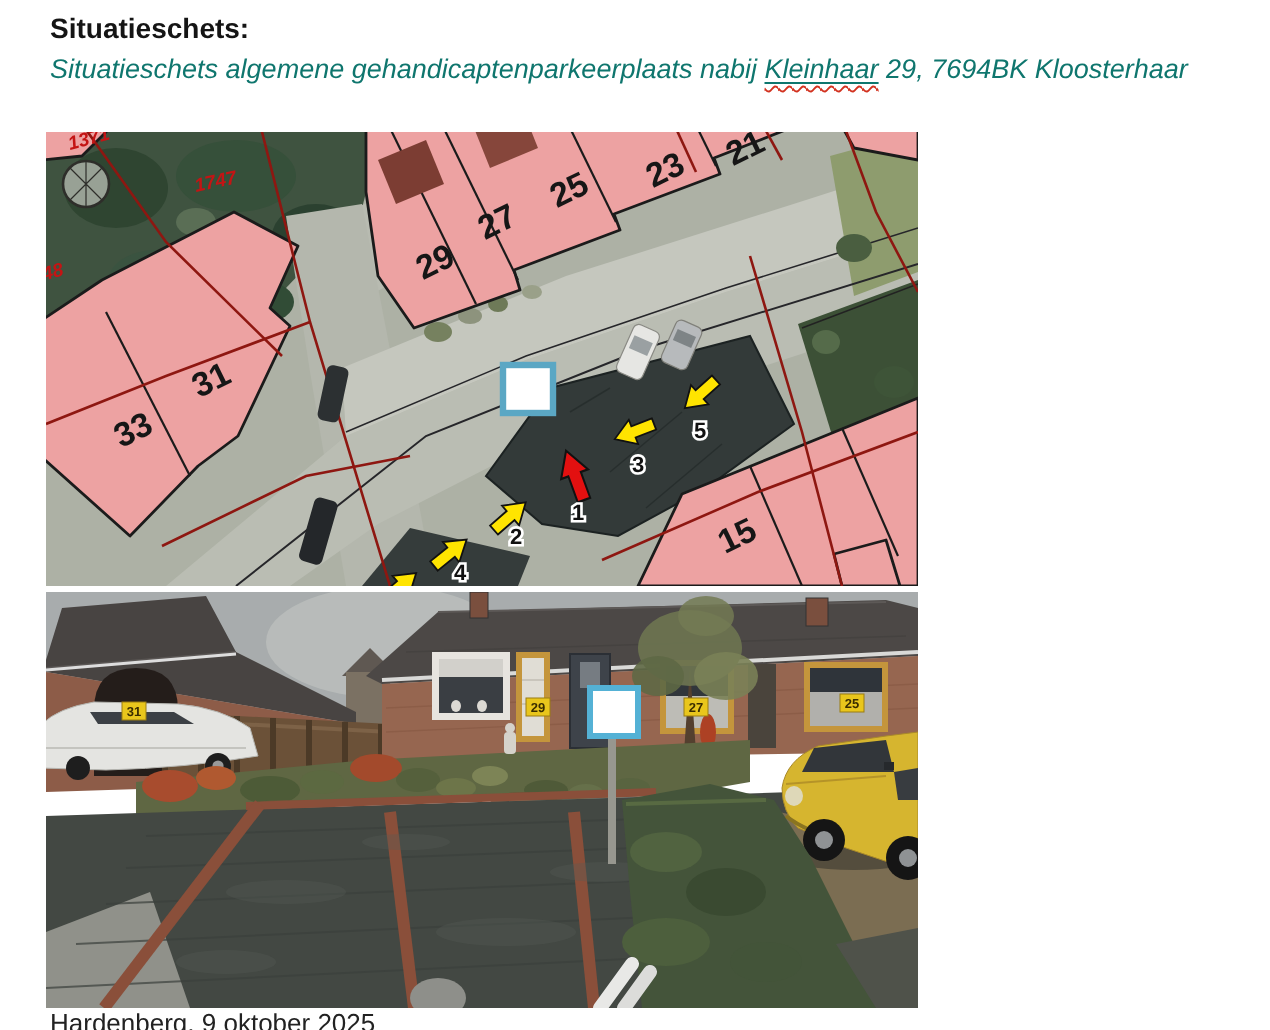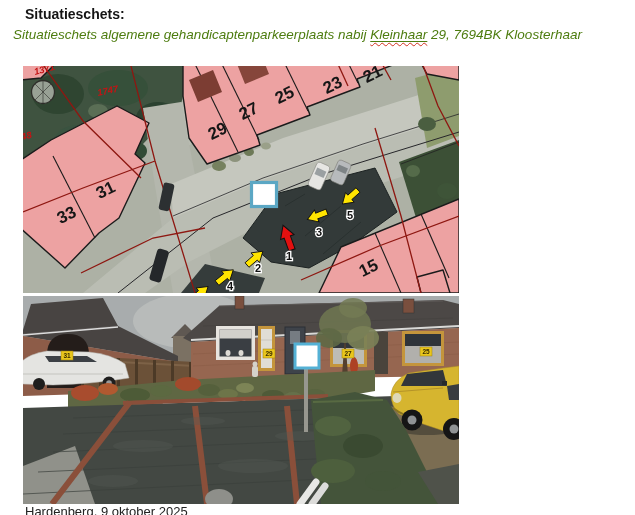--- a/index.html
+++ b/index.html
@@ -1,19 +1,19 @@
 <!DOCTYPE html>
 <html><head>
 <meta charset="utf-8">
 <style>
   html,body{margin:0;padding:0;}
   body{font-family:"Liberation Sans",sans-serif;background:#fff;}
   .page{position:relative;width:635px;height:515px;background:#ffffff;overflow:hidden;padding-left:16px;}
   .doc-title{position:absolute;left:25px;top:6px;font-size:14px;font-weight:bold;color:#151515;}
-  .doc-subtitle{position:absolute;left:13px;top:27px;font-size:13.5px;font-style:italic;color:#4d7c0f;white-space:nowrap;}
+  .doc-subtitle{position:absolute;left:25px;top:27px;font-size:13.5px;font-style:italic;color:#0f766e;white-space:nowrap;}
   .u-solid{text-decoration:underline;text-decoration-thickness:1px;text-underline-offset:2px;}
   .u-wavy{text-decoration:underline wavy #d23220;text-decoration-thickness:1px;text-underline-offset:3px;}
   .fig{position:absolute;left:23px;display:block;}
   .fig-map{top:66px;width:436px;height:227px;}
   .fig-photo{top:296px;width:436px;height:208px;}
   .fig svg{display:block;width:100%;height:100%;}
   .doc-footer{position:absolute;left:25px;top:504px;font-size:13px;color:#222;white-space:nowrap;}
   .num-house{font-weight:bold;font-size:17px;fill:#161616;}
   .num-parcel{font-weight:bold;font-style:italic;font-size:9.5px;fill:#c41414;}
   .num-arrow{font-weight:bold;font-size:11px;fill:#111;stroke:#ffffff;stroke-width:2.6px;paint-order:stroke;}

